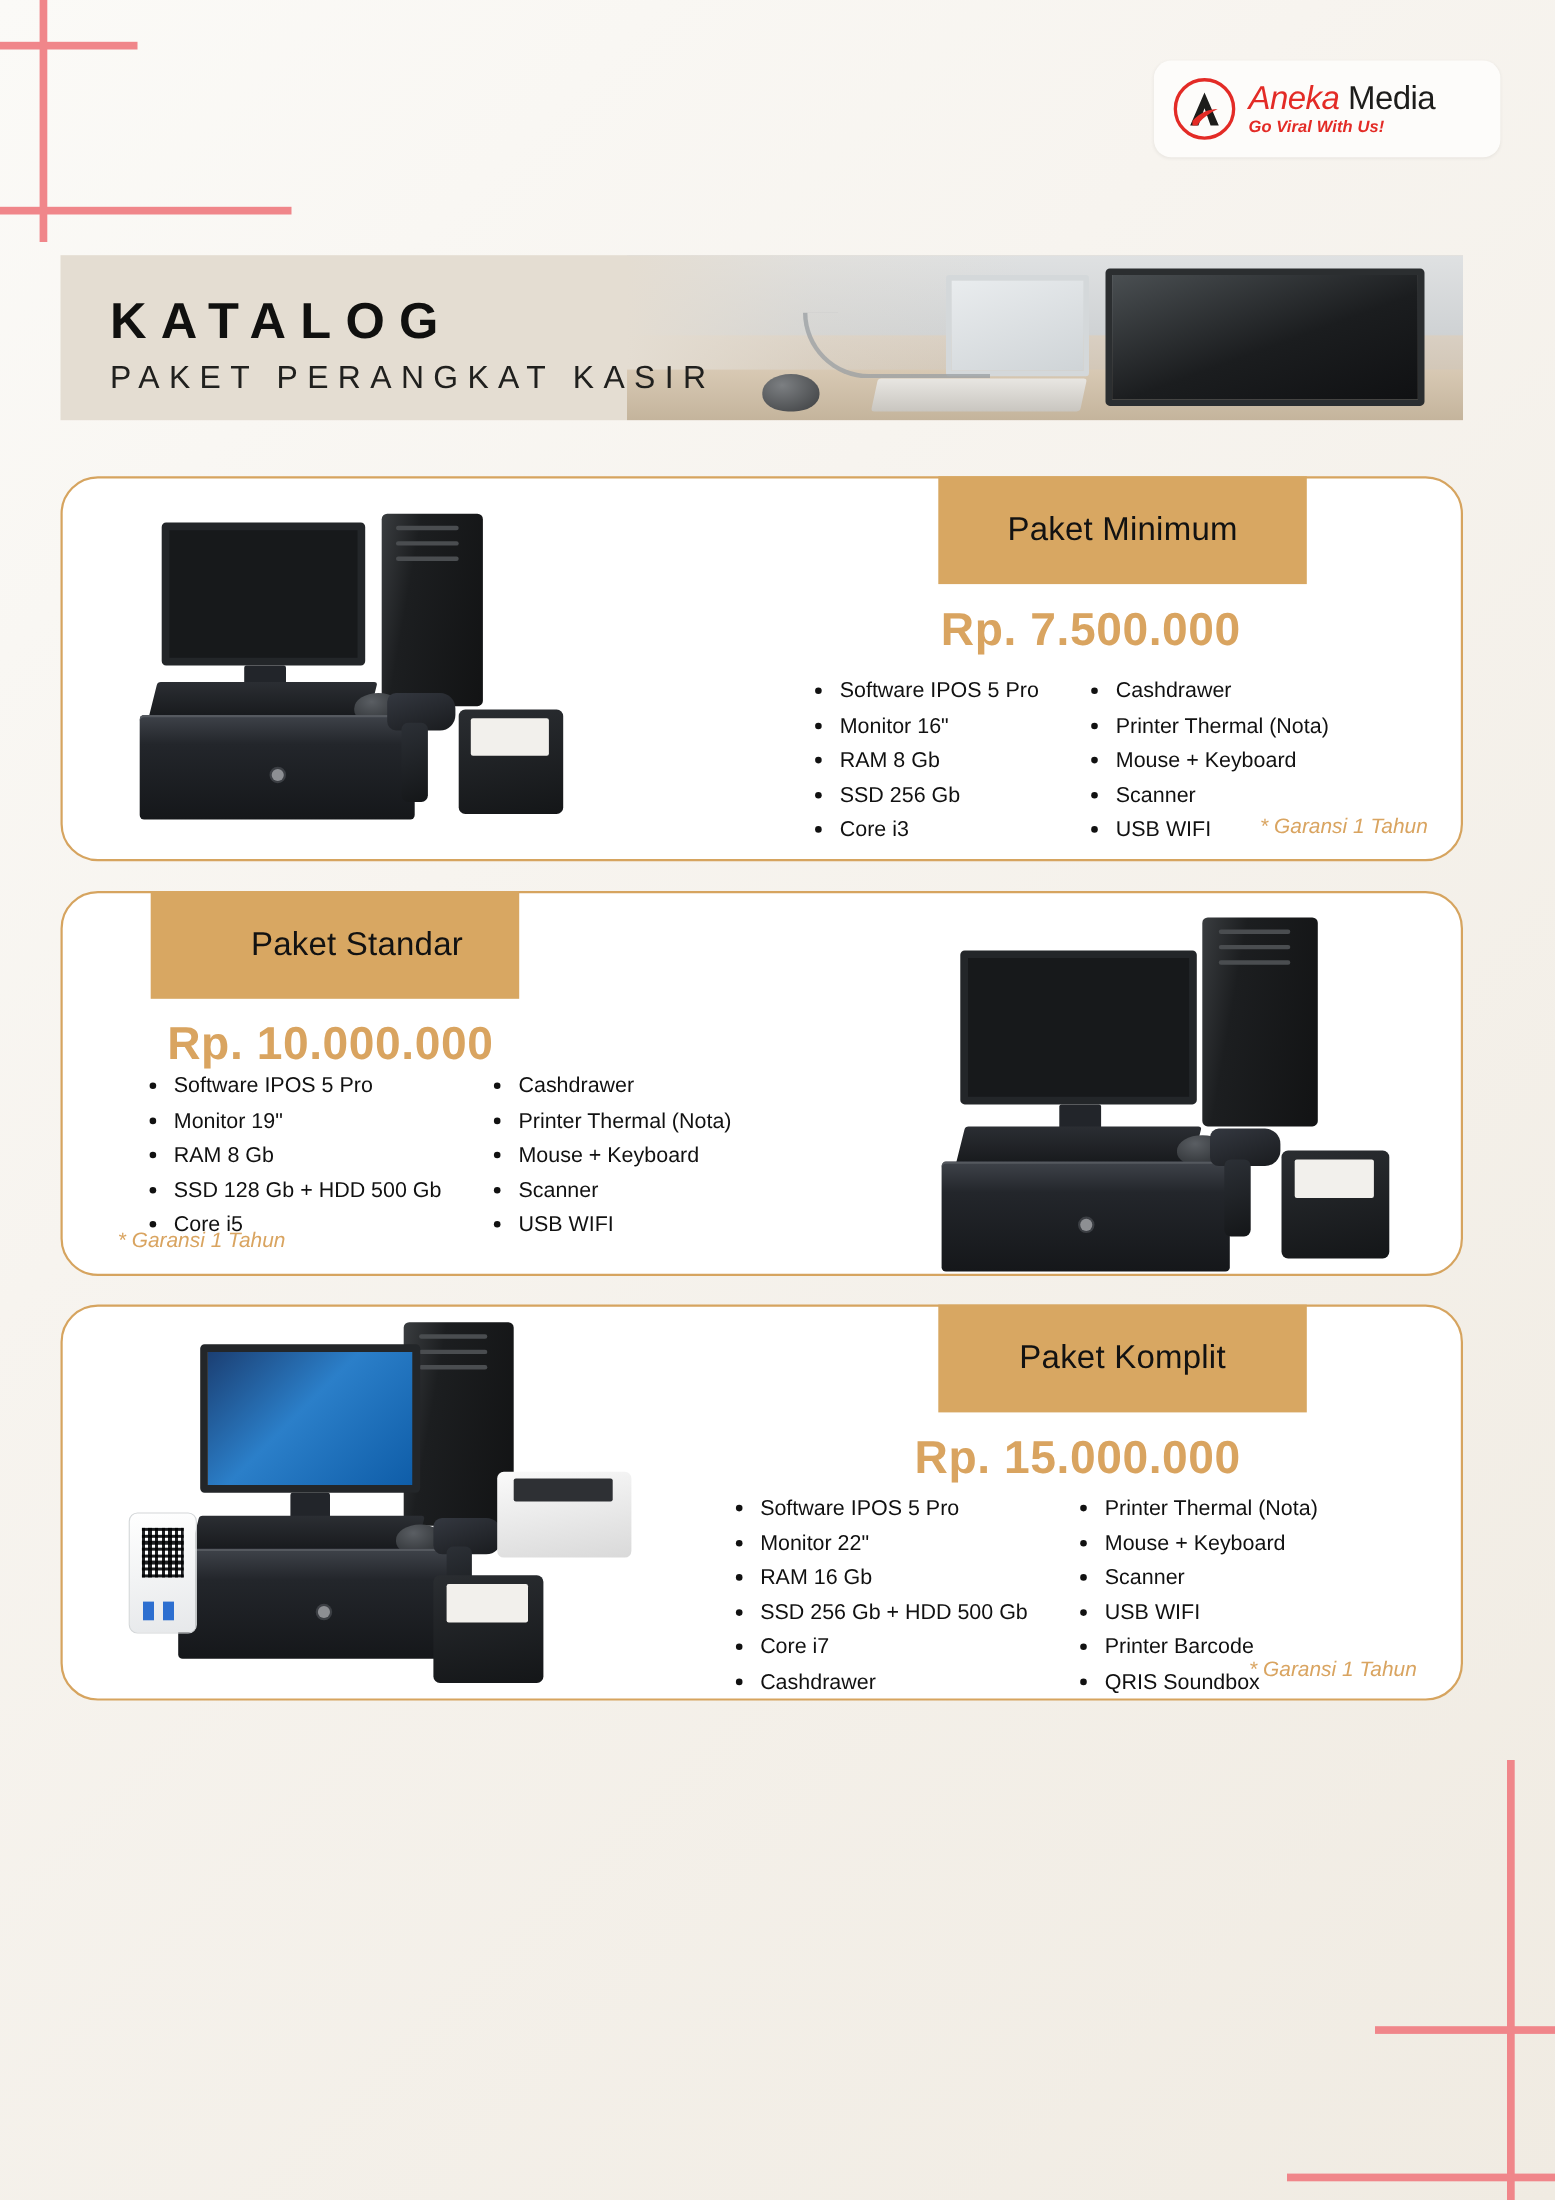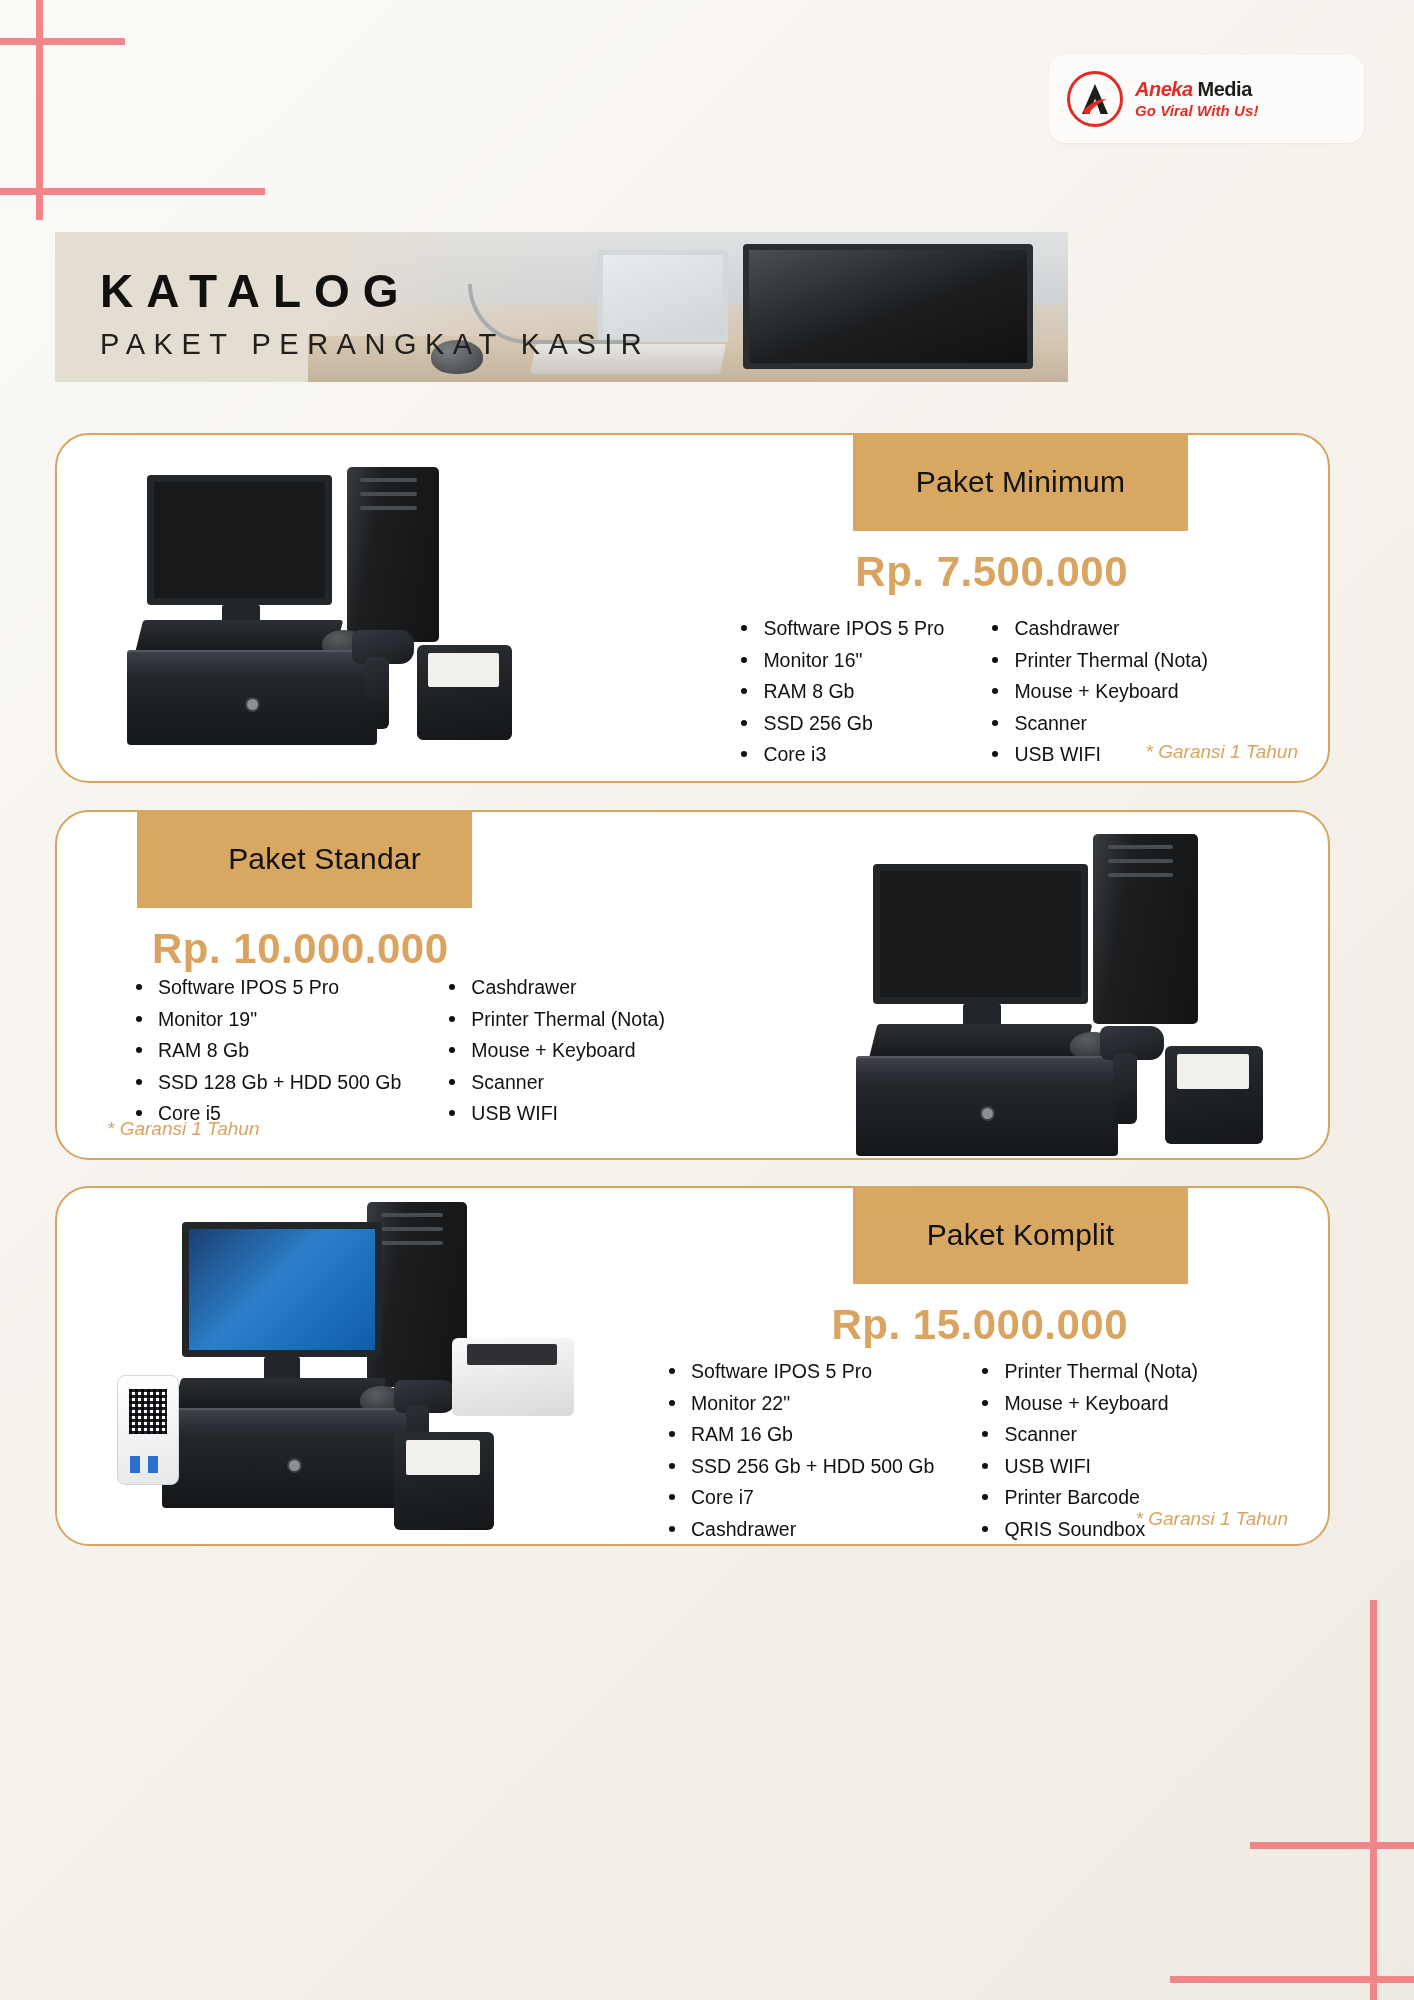--- a/index.html
+++ b/index.html
@@ -35,32 +35,32 @@
     box-shadow: 0 1px 3px rgba(0,0,0,.05);
     z-index: 5;
   }
   .logo-mark {
     width: 56px; height: 56px; flex: 0 0 56px;
     border: 3px solid #e32b26; border-radius: 50%;
     position: relative; display:flex; align-items:center; justify-content:center;
   }
   .logo-mark svg { width: 40px; height: 40px; display:block; }
   .logo-text { line-height: 1.05; }
-  .logo-title { font-size: 20px; font-weight: 700; letter-spacing: -0.5px; white-space: nowrap; }
+  .logo-title { font-size: 30px; font-weight: 400; letter-spacing: -0.5px; white-space: nowrap; }
   .logo-title .red { color: #e32b26; font-style: italic; }
   .logo-title .dark { color: #1d1d1b; }
   .logo-tag {
     font-size: 15px; font-weight: 700; font-style: italic;
     color: #e32b26; letter-spacing: 0.1px; margin-top: 3px; white-space: nowrap;
   }
 
   
   .banner {
     position: absolute; left: 55px; top: 232px;
-    width: 1013px; height: 150px;
+    width: 1275px; height: 150px;
     background: #e4ddd2;
     overflow: hidden; z-index: 3; padding-left: 46px;
   }
   .banner-photo {
     position: absolute; right: 0; top: 0; width: 760px; height: 150px;
     background:
       linear-gradient(90deg, #e4ddd2 0%, rgba(228,221,210,0.35) 22%, rgba(228,221,210,0) 48%),
       linear-gradient(180deg,#dfe1e2 0%, #cfd2d4 48%, #d9cfc2 49%, #c9bca9 100%);
   }
   .ph { position: absolute; }

